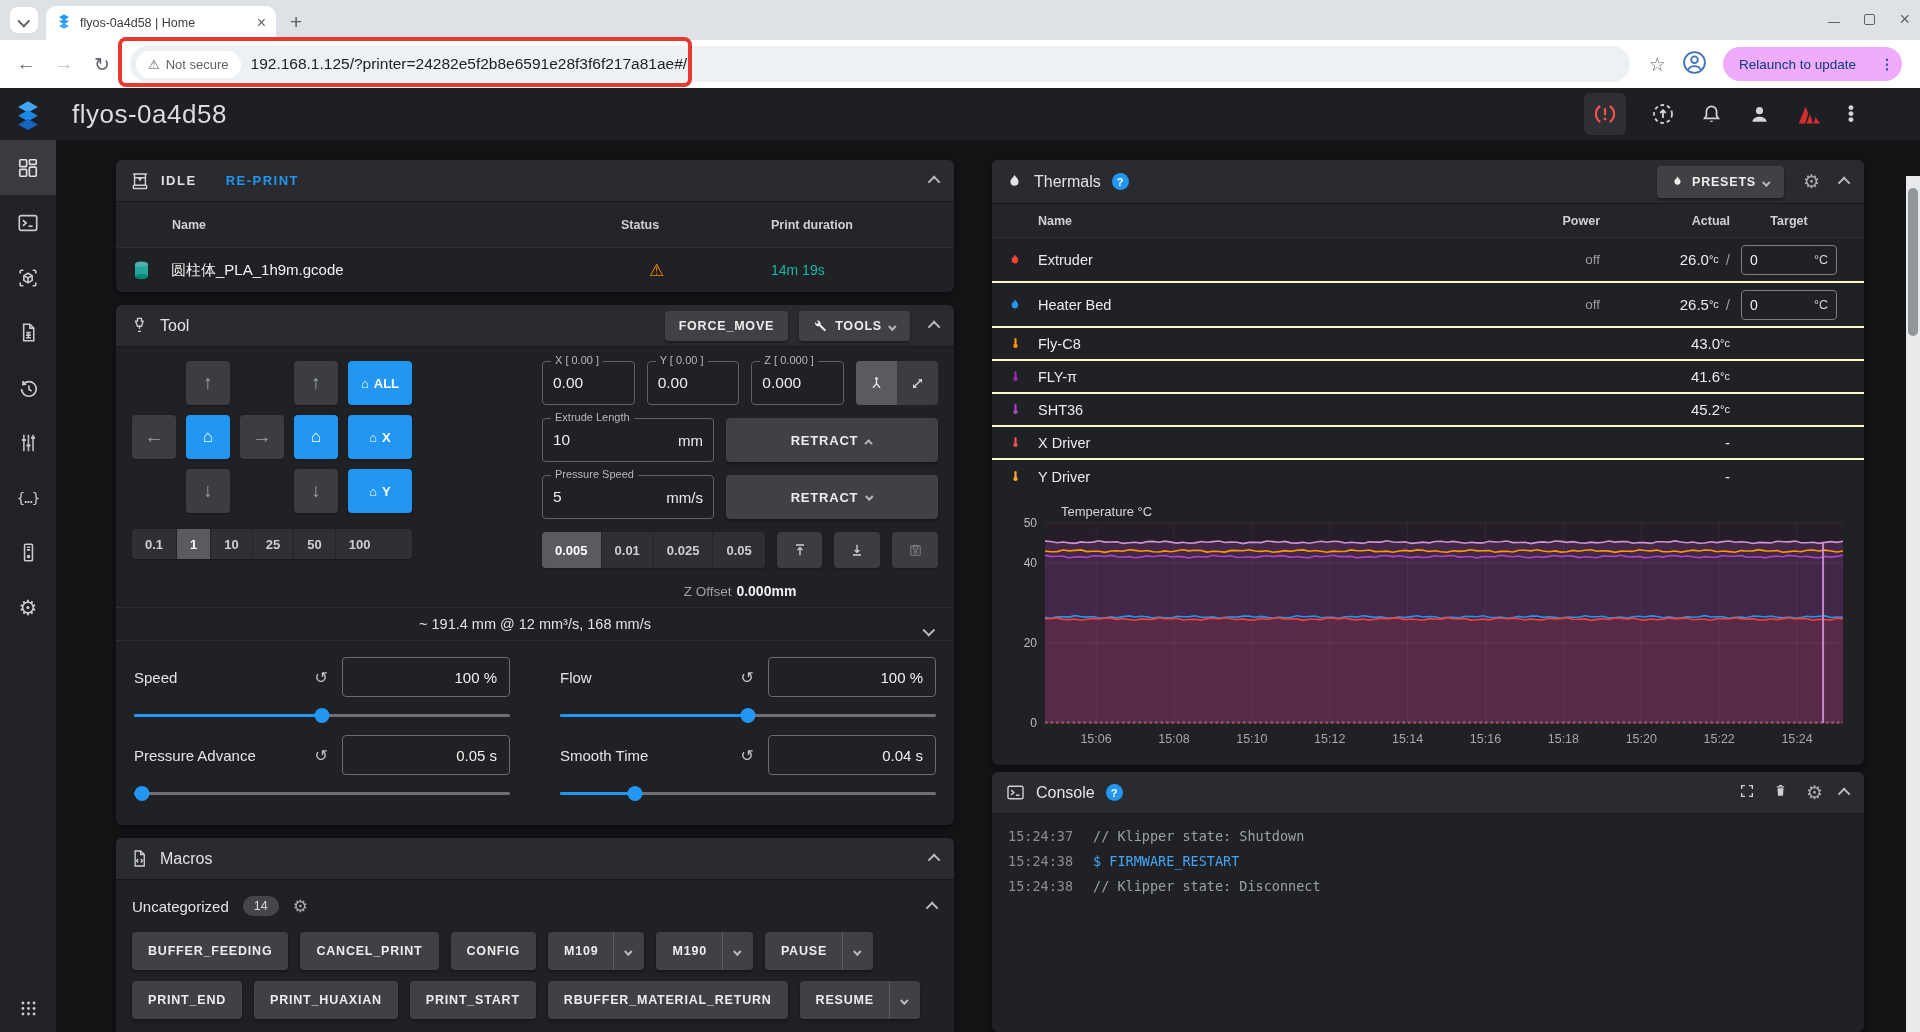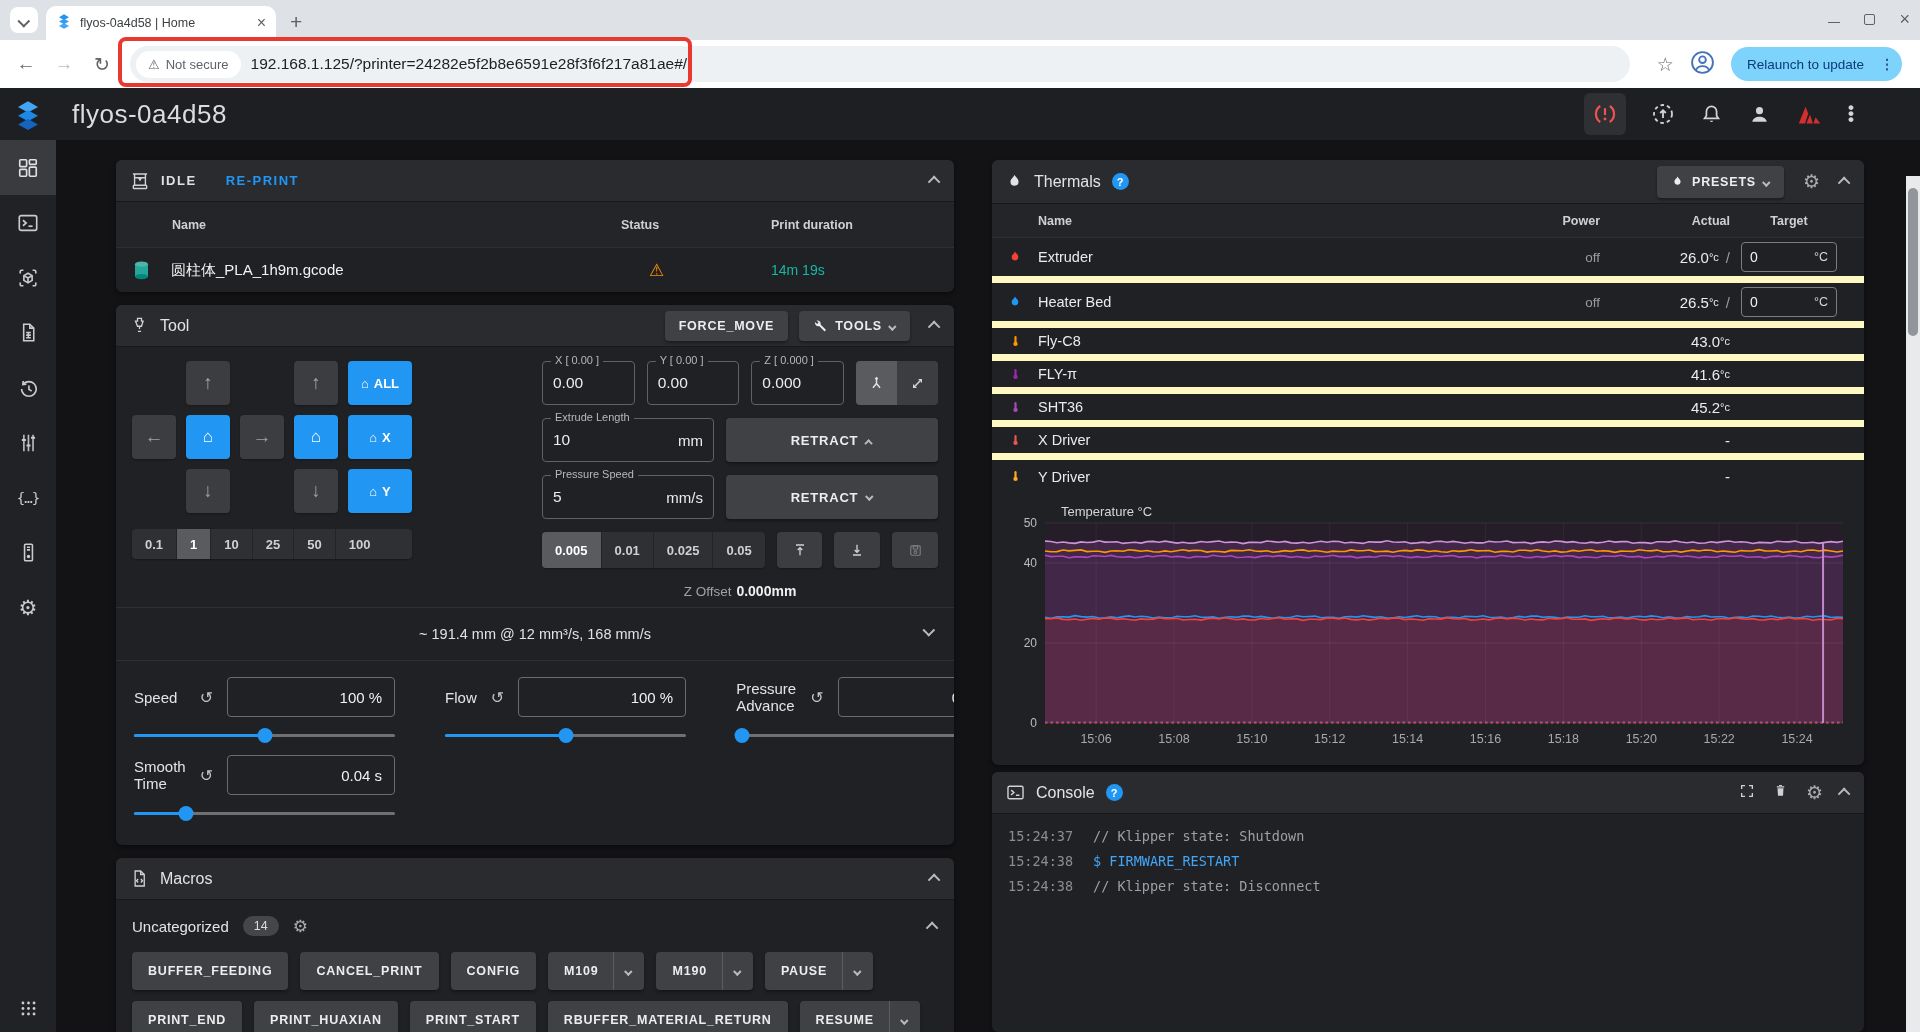--- a/index.html
+++ b/index.html
@@ -17,21 +17,21 @@
   .chrome-toolbar{height:48px;background:#ffffff;display:flex;align-items:center;padding:0 10px;gap:6px;position:relative}
   .navbtn{width:32px;text-align:center;font-size:19px;color:#5f6368}
   .navbtn.fwd{color:#b9bdc2}
   .urlbar{height:36px;flex:1;max-width:1500px;background:#eef1f4;border-radius:18px;display:flex;align-items:center;padding:0 6px;gap:10px;margin:0 6px}
   .chip{background:#fff;border-radius:14px;height:27px;display:flex;align-items:center;gap:6px;padding:0 12px;color:#5f6368;font-size:13px;white-space:nowrap}
   .chip .warn{font-size:13px}
   .url-text{font-size:15.5px;color:#202124;white-space:nowrap}
   .red-box{position:absolute;left:118px;top:-3px;width:574px;height:50px;border:4px solid #e8382f;border-radius:8px;pointer-events:none;z-index:9}
   .tb-right{display:flex;align-items:center;gap:16px;margin-left:auto;padding-right:8px}
   .star{font-size:19px;color:#5f6368}
-  .relaunch{background:#7dd3fc;color:#0a3b78;height:34px;border-radius:17px;padding:0 8px 0 16px;font-size:13.5px;font-weight:500;display:flex;align-items:center;gap:16px;white-space:nowrap}
+  .relaunch{background:#f0abfc;color:#0a3b78;height:34px;border-radius:17px;padding:0 8px 0 16px;font-size:13.5px;font-weight:500;display:flex;align-items:center;gap:24px;white-space:nowrap}
   .relaunch .kebab{color:#30589c;font-weight:700;letter-spacing:0;font-size:14px;line-height:5px;display:inline-block;width:14px;text-align:center}
   
   .app{height:944px;display:flex;flex-direction:column;background:#131316;position:relative}
   .appbar{height:52px;background:#1e1f23;display:flex;align-items:center;flex:0 0 auto}
   .logo-cell{width:56px;display:flex;justify-content:center}
   .app-title{font-size:26px;color:#dcdcde;letter-spacing:.5px;margin-left:16px}
   .appbar-right{margin-left:auto;display:flex;align-items:center;gap:25px;padding-right:66px}
   .estop{width:42px;height:42px;background:#2f3034;border-radius:6px;display:flex;align-items:center;justify-content:center}
   .hicon{color:#d2d4d7;display:flex;align-items:center}
   .kebab-v{color:#d2d4d7;font-size:17px;font-weight:700;line-height:6px;text-align:center}
@@ -89,23 +89,23 @@
   .modebtn{width:41px;height:44px;background:#3c3d41;display:flex;align-items:center;justify-content:center;color:#d6d7d9}
   .modebtn.sel{background:#5a5b5f}
   .modebtn:first-child{border-radius:4px 0 0 4px}
   .modebtn:last-child{border-radius:0 4px 4px 0}
   .exbtn{width:212px;height:44px;gap:9px;font-size:13px;flex:0 0 auto}
   .zrow{display:flex;gap:12px;align-items:center}
   .sqbtn{height:36px;flex:1;background:#3c3d41;border-radius:4px;display:flex;align-items:center;justify-content:center;color:#cfd1d4;box-shadow:0 1px 2px rgba(0,0,0,.3)}
   .sqbtn.dim{color:#77787c}
   .zoffset{text-align:center;font-size:13.5px;color:#9fa1a5;margin-top:2px}
   .zoffset b{color:#f0f0f0;margin-left:5px;font-size:14px}
-  .summary{margin:8px -16px 0;border-top:1px solid #2e2f33;border-bottom:1px solid #2e2f33;height:54px;display:flex;align-items:center;justify-content:center;position:relative;color:#e2e2e4;font-size:14.5px}
+  .summary{margin:8px -16px 0;border-top:1px solid #2e2f33;border-bottom:1px solid #2e2f33;height:34px;display:flex;align-items:center;justify-content:center;position:relative;color:#e2e2e4;font-size:14.5px}
   .summary .chev{position:absolute;right:20px;top:17px}
-  .sliders{display:grid;grid-template-columns:1fr 1fr 1fr;column-gap:50px;row-gap:18px;padding:16px 2px 20px}
+  .sliders{display:grid;grid-template-columns:1fr 1fr;column-gap:50px;row-gap:18px;padding:16px 2px 20px}
   .srow1{display:flex;align-items:center;gap:14px}
   .slabel{font-size:15px;color:#e4e4e6;flex:1}
   .reset{color:#c2c3c6;font-size:16px}
   .valbox{border:1px solid #6a6b6f;border-radius:4px;height:40px;width:168px;display:flex;align-items:center;justify-content:flex-end;padding:0 12px;font-size:15px;color:#f0f0f0}
   .track{margin-top:17px;height:3px;background:#6f7074;border-radius:2px;position:relative}
   .fill{height:3px;background:#2196f3;border-radius:2px;width:50%}
   .thumb{position:absolute;top:-6px;left:50%;width:15px;height:15px;border-radius:50%;background:#2196f3;transform:translateX(-50%)}
   
   .cat-row{height:44px;display:flex;align-items:center;gap:14px;padding:0 16px;margin-top:4px}
   .cat-label{font-size:15px;color:#e4e4e6}
@@ -115,21 +115,21 @@
   .mrow{display:flex;gap:12px}
   .macro{height:38px;padding:0 16px}
   .macro.split{padding-right:0}
   .splitchev{height:100%;display:flex;align-items:center;padding:0 12px;border-left:1px solid rgba(255,255,255,.15);margin-left:15px}
   
   .th-colhead{height:34px;background:#242528;display:flex;align-items:center;font-size:12.5px;font-weight:700;color:#cfd0d2;padding-right:16px;border-bottom:1px solid #2e2f32}
   .th-name{flex:1;padding-left:46px}
   .th-power{width:64px;text-align:right}
   .th-actual{width:130px;text-align:right}
   .th-target{width:118px;text-align:center}
-  .trow{display:flex;align-items:center;min-height:33px;border-bottom:7px solid #fef9c3;padding-right:16px}
+  .trow{display:flex;align-items:center;min-height:33px;border-bottom:2px solid #fef9c3;padding-right:16px}
   .trow.heater{min-height:45px}
   .t-icon{width:46px;display:flex;justify-content:center}
   .t-name{flex:1;font-size:14.5px;color:#eaeaec}
   .t-power{width:64px;text-align:right;color:#9a9ca0;font-size:13.5px}
   .t-actual{width:130px;text-align:right;font-size:15px;color:#ececee}
   .t-actual .degc{font-size:11px;vertical-align:2px}
   .t-actual .slash{color:#9a9ca0;margin-left:7px}
   .t-target{width:118px;display:flex;justify-content:center}
   .tinput{width:96px;height:30px;border:1px solid #7c7d81;border-radius:4px;display:flex;align-items:center;padding:0 8px}
   .tinput input{width:46px;background:transparent;border:none;outline:none;color:#f2f2f2;font-size:14px;font-family:"Liberation Sans",sans-serif}

